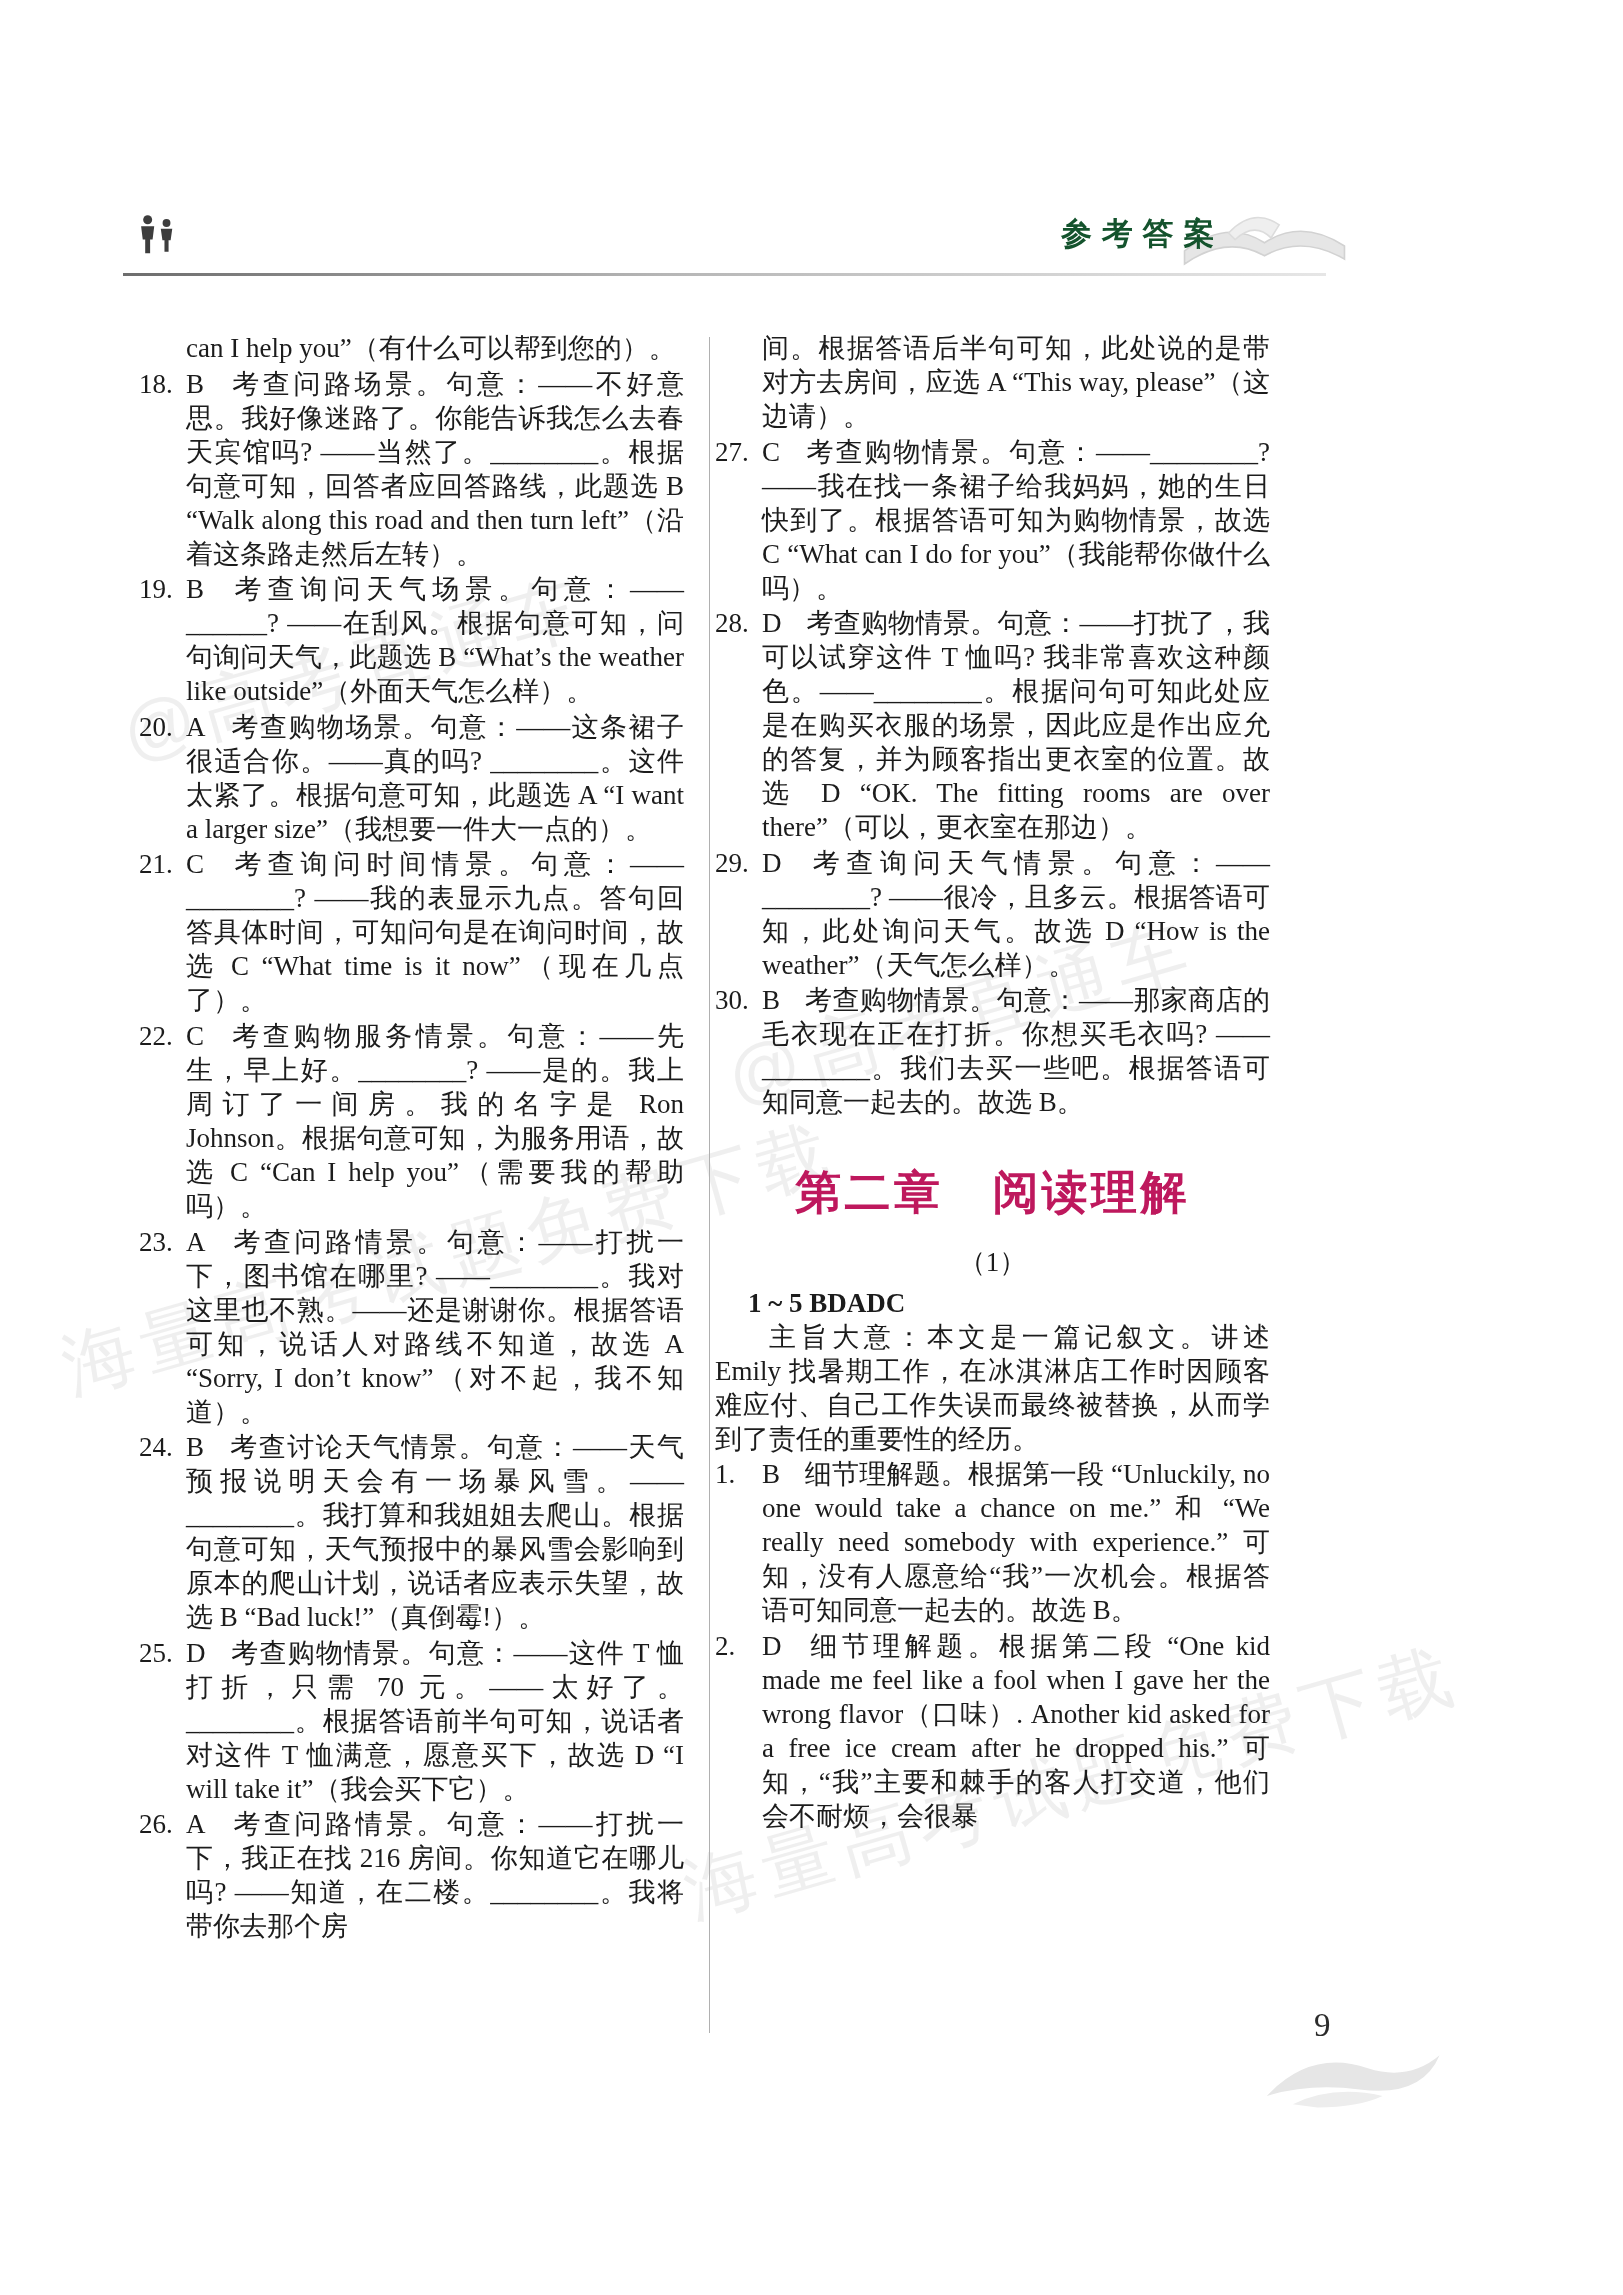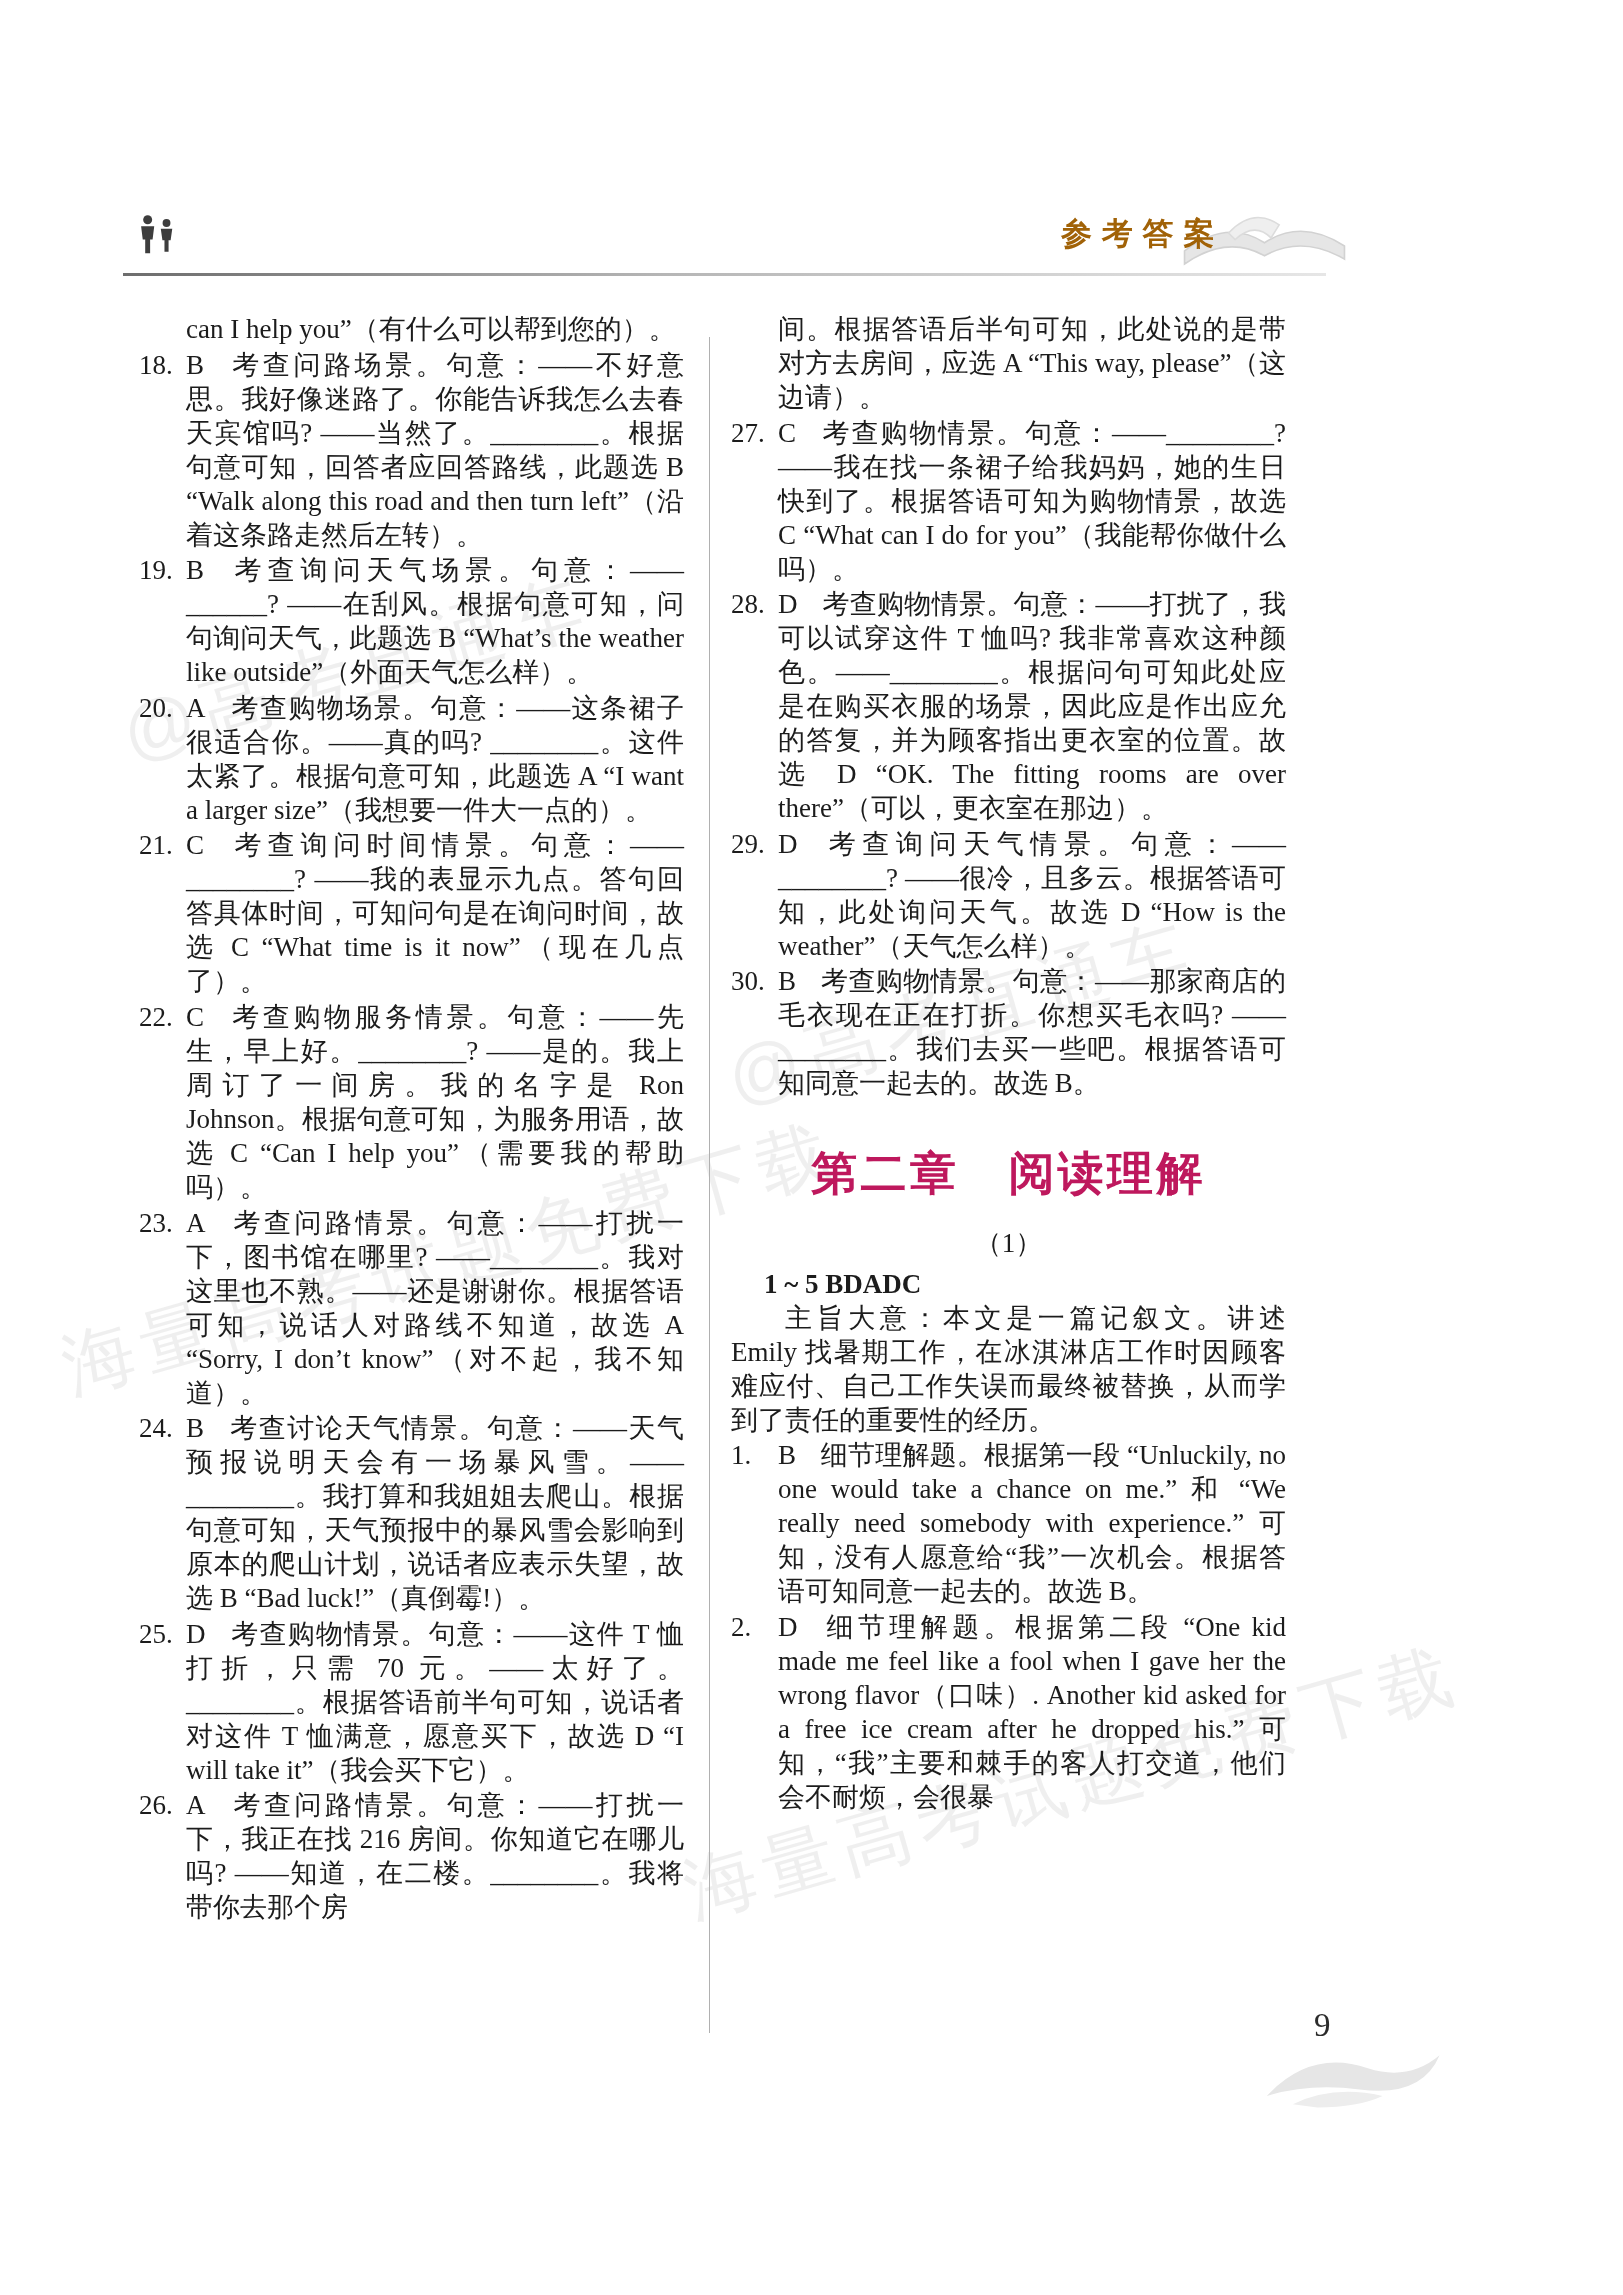--- a/index.html
+++ b/index.html
@@ -21,31 +21,31 @@
   }
   .wm1{ left:115px;  top:622px;  }
   .wm2{ left:49px;   top:1211px; }
   .wm3{ left:720px;  top:966px; }
   .wm4{ left:671px;  top:1735px; }
   
   .people-icon{ position:absolute; left:136px; top:214px; z-index:2; }
   .header-title{
     position:absolute; left:1061px; top:213px; z-index:2;
     font-family:"Liberation Sans",sans-serif; font-weight:bold;
-    font-size:31px; letter-spacing:9.8px; color:#a16207;
+    font-size:31px; letter-spacing:9.8px; color:#14532d;
   }
   .book-deco{ position:absolute; left:1178px; top:200px; z-index:1; }
   .header-rule{
     position:absolute; left:123px; top:273px; width:1203px; height:2.5px; z-index:1;
     background:linear-gradient(to right,#6d6d6d,#b6b6b6 45%,#dadada 85%,#e6e6e6);
   }
   
   .columns{
-    position:absolute; left:139px; top:312px; width:1147px; z-index:1;
-    display:flex; gap:47px;
+    position:absolute; left:139px; top:331px; width:1147px; z-index:1;
+    display:flex; gap:31px;
   }
   .col{ font-size:27px; line-height:34px; text-align:justify; }
   .col-left{ width:545px; flex:none; }
   .col-right{ width:555px; flex:none; }
   .divider{
     position:absolute; left:709px; top:337px; width:0.8px; height:1696px;
     background:#b0b0b0; z-index:1;
   }
   .carryover{ padding-left:47px; margin-bottom:1.6px; }
   .item{ display:flex; margin-bottom:1.6px; }

